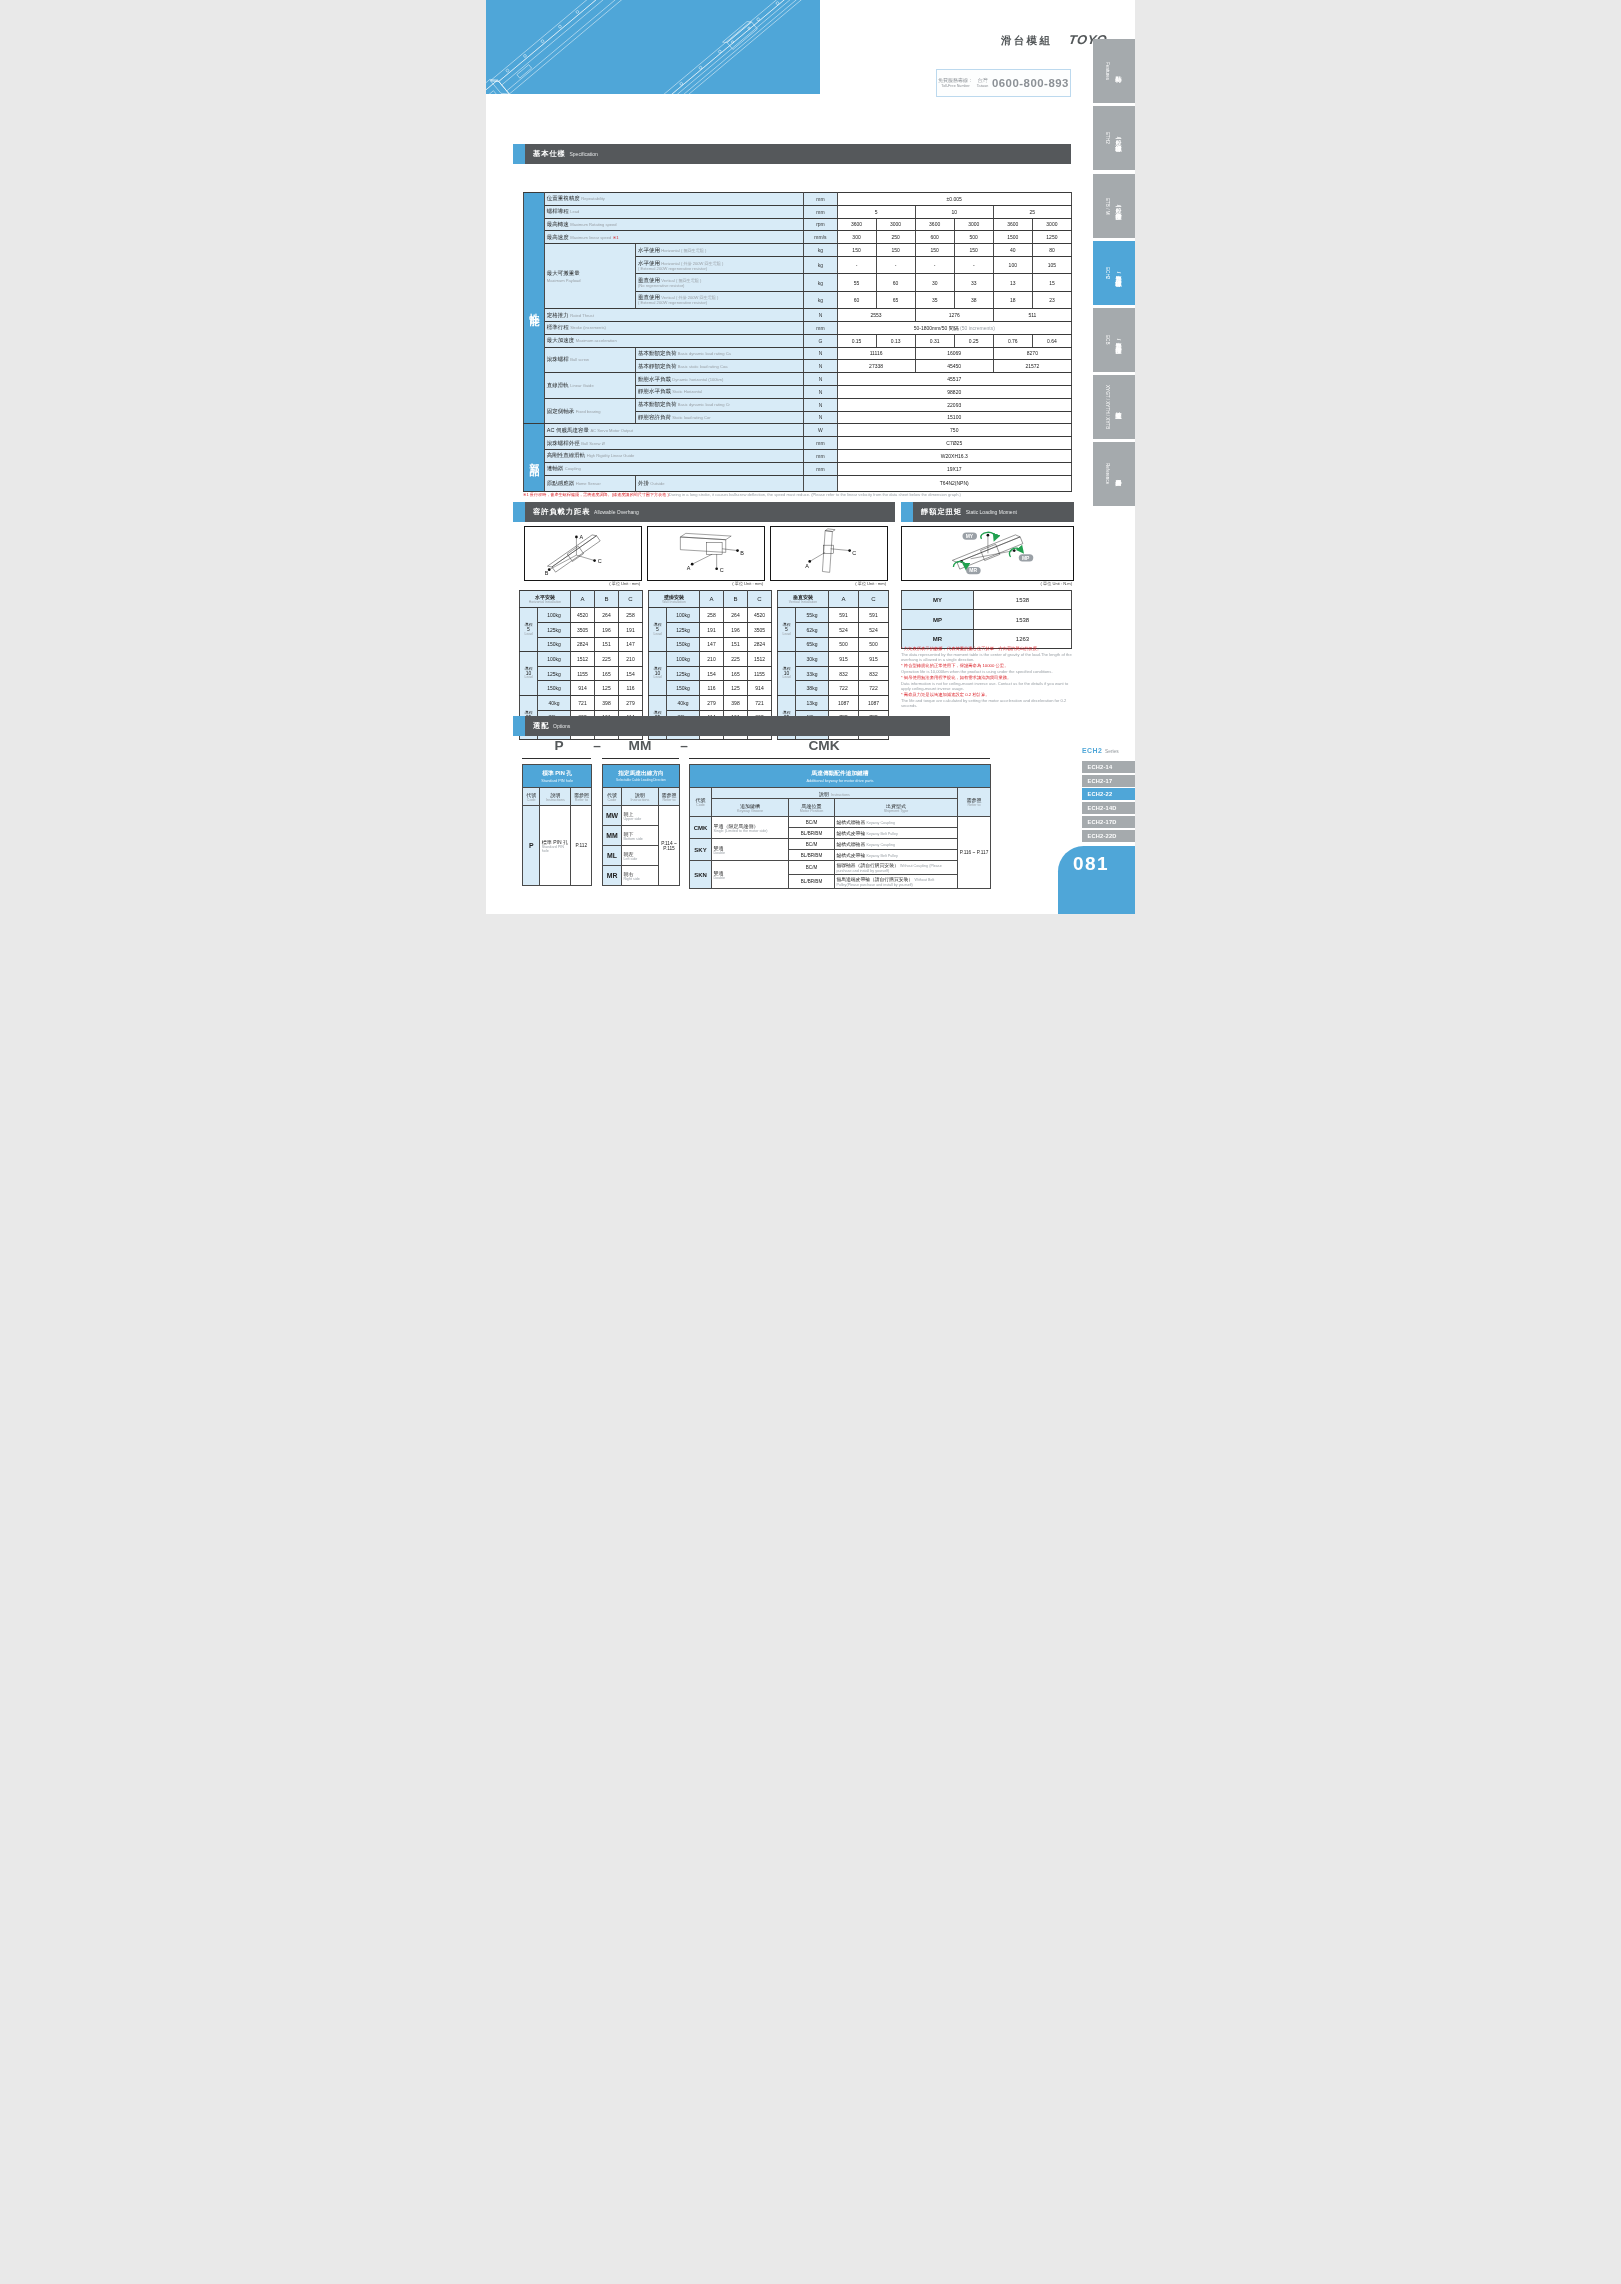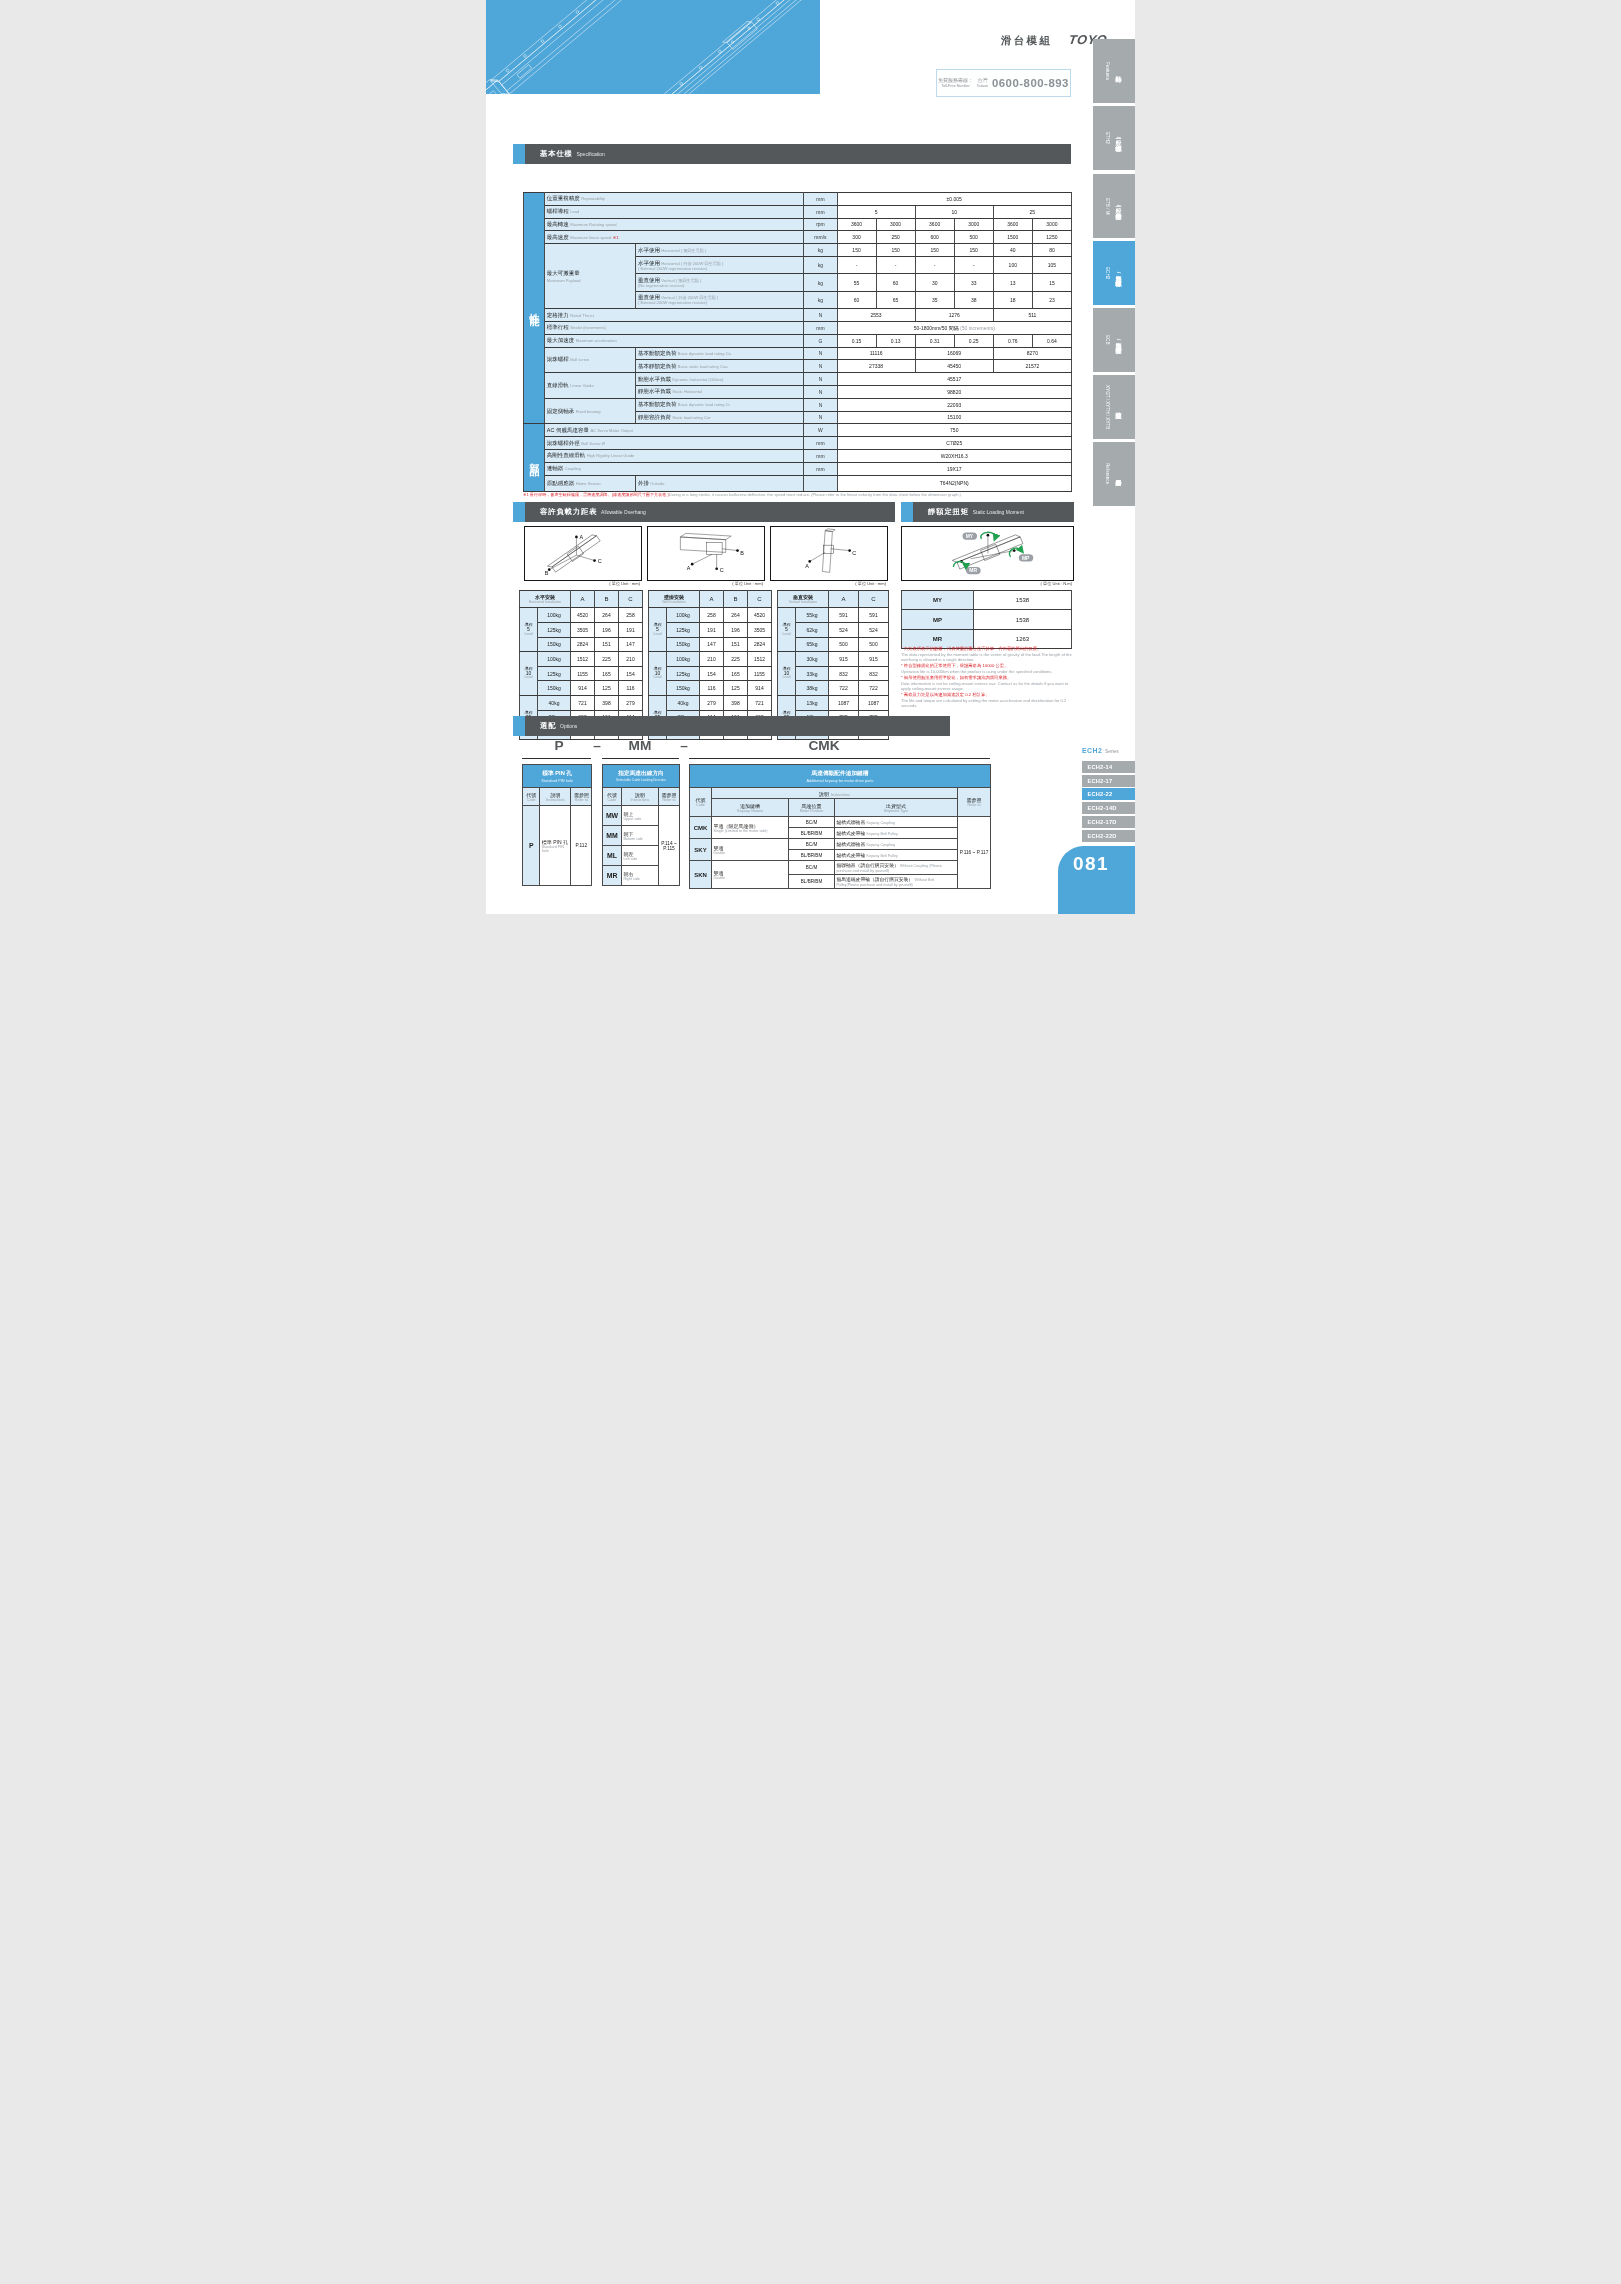--- a/index.html
+++ b/index.html
@@ -14,21 +14,21 @@
   .tf-col{display:flex;flex-direction:column;align-items:center;line-height:1.1;color:#8c9196;}
   .tf-zh{font-size:5px;} .tf-en{font-size:3.7px;}
   #tf-number{font-size:11.4px;font-weight:bold;color:#8c9196;letter-spacing:0.5px;}
   
   .tab{position:absolute;left:607px;width:42px;height:64px;background:#a5aaad;display:flex;flex-direction:row;align-items:center;justify-content:center;gap:3.2px;}
   .tab.active{background:#4fa6d8;}
   .tab span{writing-mode:vertical-rl;color:#fff;white-space:nowrap;}
   .tab-zh{font-size:6px;font-weight:bold;}
   .tab-code{font-size:4.6px;}
   
-  .secbar{position:absolute;height:20px;background:#55585b;display:flex;align-items:center;padding-left:15px;box-sizing:border-box;}
+  .secbar{position:absolute;height:20px;background:#55585b;display:flex;align-items:center;padding-left:8px;box-sizing:border-box;}
   .secbar .sq{position:absolute;left:-12px;top:0;width:12px;height:20px;background:#4fa6d8;}
   .secbar .t-zh{color:#fff;font-size:7.3px;font-weight:bold;letter-spacing:0.9px;}
   .secbar .t-en{color:#e3e5e6;font-size:5px;margin-left:3.7px;}
   
   .zh{color:#1f1f1f;} .en{color:#9aa0a6;}
   
   table{border-collapse:collapse;table-layout:fixed;}
   #spec-table{width:549px;}
   #spec-table td{border:0.5px solid #4a4a4a;border-top:0.9px solid #3a3a3a;border-bottom:0.9px solid #3a3a3a;
     font-size:5px;padding:0.5px 1.8px;overflow:hidden;}

